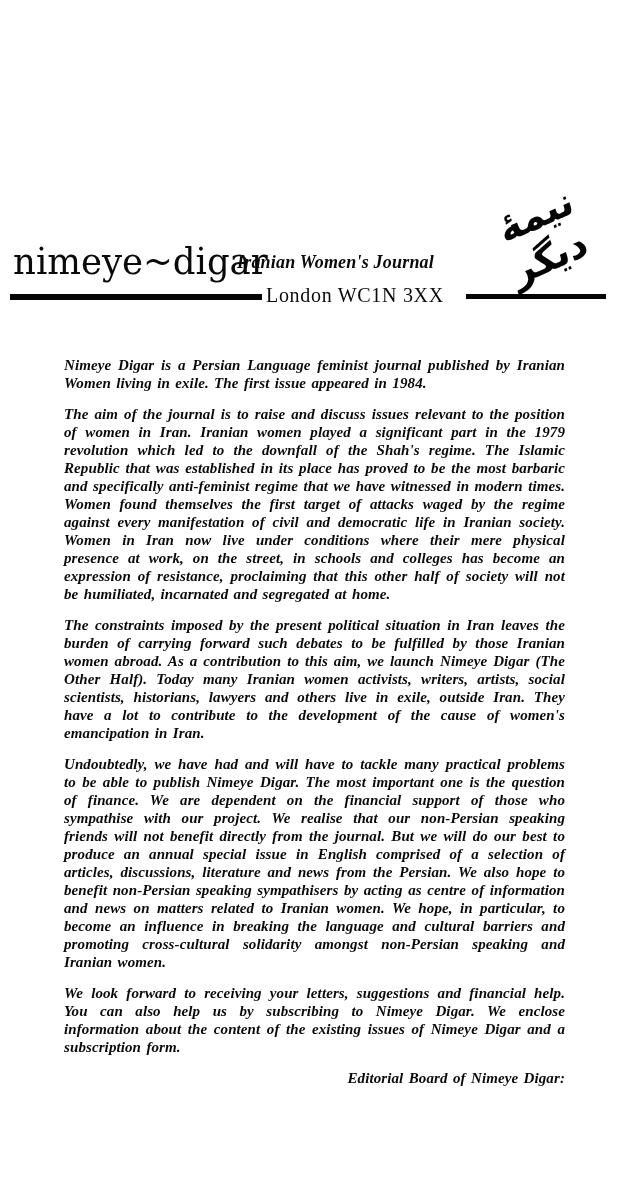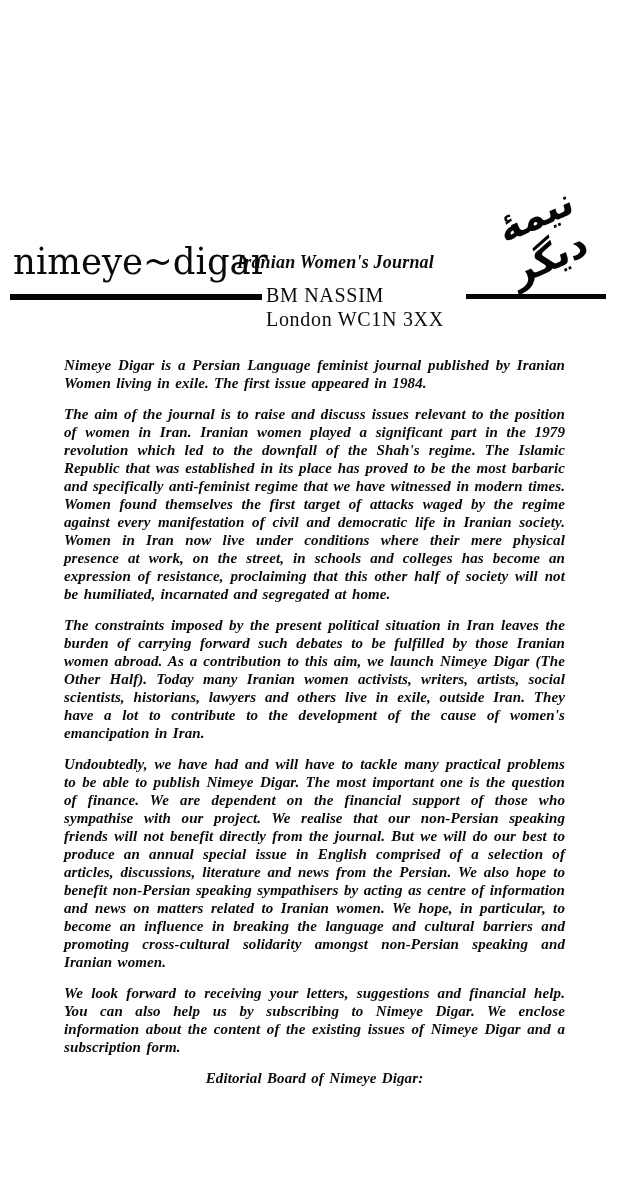--- a/index.html
+++ b/index.html
@@ -57,40 +57,39 @@
   
   .copy {
     position:absolute; left:64px; top:356px; width:501px;
     font-size:15px; line-height:18px;
     font-style:italic; font-weight:700;
     text-align:justify;
     letter-spacing:0.1px;
     word-spacing:1.5px;
   }
   .copy p { margin-bottom:13px; }
-  .copy p.editorial-heading { text-align:center; margin-bottom:12px; }
+  .copy p.editorial-heading { text-align:right; margin-bottom:12px; }
   .copy p.editorial-names { margin-bottom:0; }
 </style>
 </head>
 <body>
 
 <div class="page">
 
   <header>
     <div class="calligraphy">نیمهٔ دیگر</div>
 
     <div class="logo">nimeye~digar</div>
 
     <div class="subtitle">Iranian Women's Journal</div>
 
     <div class="rule rule-left"></div>
     <div class="rule rule-right"></div>
 
     <div class="address">
-      <div>BM NASSIM</div>
       <div>London WC1N 3XX</div>
     </div>
   </header>
 
   <main class="copy">
     <p>Nimeye Digar is a Persian Language feminist journal published by Iranian Women living in exile. The first issue appeared in 1984.</p>
     <p>The aim of the journal is to raise and discuss issues relevant to the position of women in Iran. Iranian women played a significant part in the 1979 revolution which led to the downfall of the Shah's regime. The Islamic Republic that was established in its place has proved to be the most barbaric and specifically anti-feminist regime that we have witnessed in modern times. Women found themselves the first target of attacks waged by the regime against every manifestation of civil and democratic life in Iranian society. Women in Iran now live under conditions where their mere physical presence at work, on the street, in schools and colleges has become an expression of resistance, proclaiming that this other half of society will not be humiliated, incarnated and segregated at home.</p>
     <p>The constraints imposed by the present political situation in Iran leaves the burden of carrying forward such debates to be fulfilled by those Iranian women abroad. As a contribution to this aim, we launch Nimeye Digar (The Other Half). Today many Iranian women activists, writers, artists, social scientists, historians, lawyers and others live in exile, outside Iran. They have a lot to contribute to the development of the cause of women's emancipation in Iran.</p>
     <p>Undoubtedly, we have had and will have to tackle many practical problems to be able to publish Nimeye Digar. The most important one is the question of finance. We are dependent on the financial support of those who sympathise with our project. We realise that our non-Persian speaking friends will not benefit directly from the journal. But we will do our best to produce an annual special issue in English comprised of a selection of articles, discussions, literature and news from the Persian. We also hope to benefit non-Persian speaking sympathisers by acting as centre of information and news on matters related to Iranian women. We hope, in particular, to become an influence in breaking the language and cultural barriers and promoting cross-cultural solidarity amongst non-Persian speaking and Iranian women.</p>
     <p>We look forward to receiving your letters, suggestions and financial help. You can also help us by subscribing to Nimeye Digar. We enclose information about the content of the existing issues of Nimeye Digar and a subscription form.</p>

